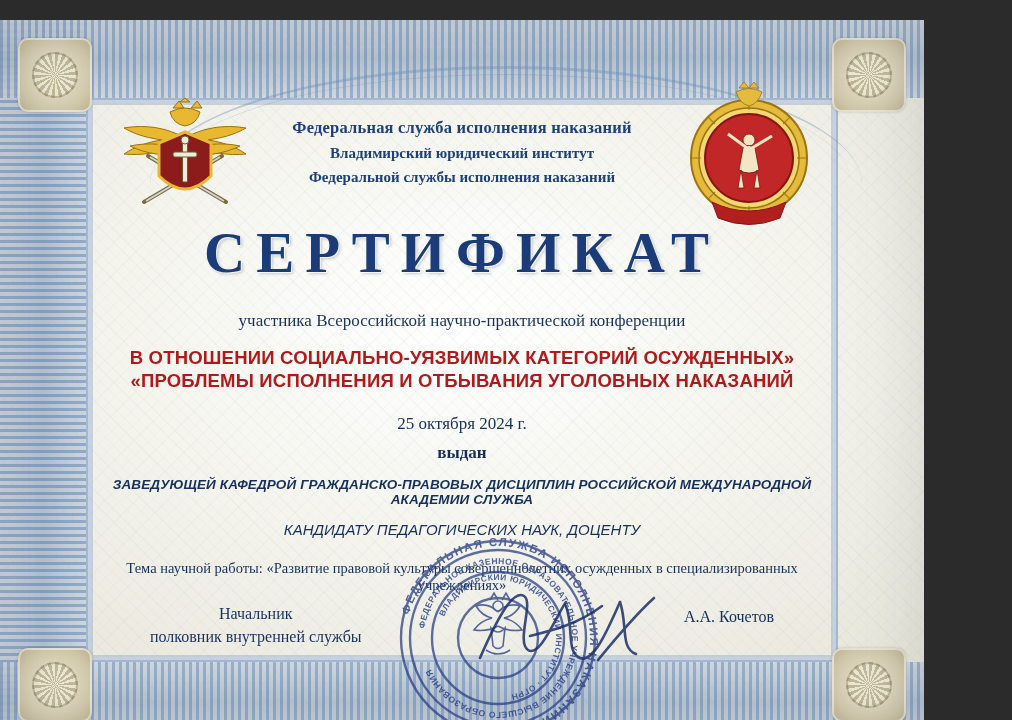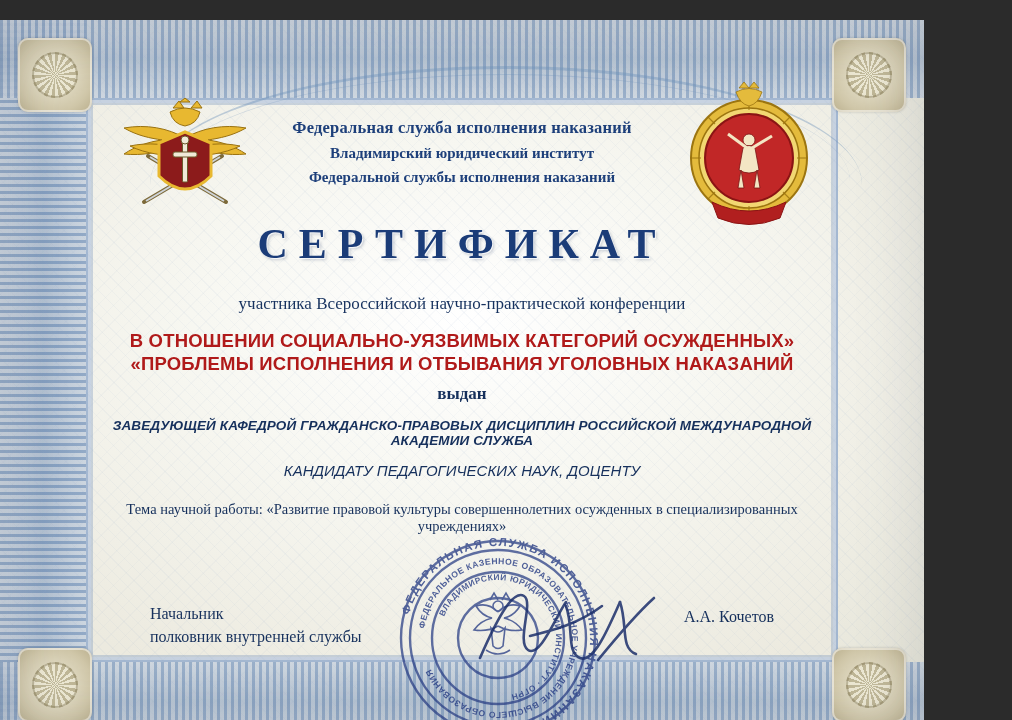--- a/index.html
+++ b/index.html
@@ -126,21 +126,21 @@
     font-weight: bold;
     font-size: 15px;
     color: #1d3f7a;
     margin-top: 7px;
   }
 
   .title {
     margin-top: 34px;
     font-family: "Liberation Serif", serif;
     font-weight: bold;
-    font-size: 42px;
+    font-size: 57px;
     letter-spacing: 11px;
     color: #1b3c78;
     text-shadow: 1px 1px 0 rgba(255,255,255,0.75), 2px 2px 3px rgba(40,60,100,0.25);
     text-align: center;
   }
 
   .subtitle {
     margin-top: 26px;
     font-size: 17px;
     color: #17325f;
@@ -202,21 +202,21 @@
 
   
   .sign-row {
     position: absolute;
     left: 150px; right: 150px; bottom: 92px;
     display: flex;
     justify-content: space-between;
     align-items: flex-start;
   }
   .sign-left {
-    text-align: left;
+    text-align: center;
     font-size: 16px;
     color: #16305c;
     line-height: 1.45;
   }
   .sign-right {
     font-size: 16px;
     color: #16305c;
     padding-top: 6px;
   }
 
@@ -346,20 +346,21 @@
 
     <div class="title">СЕРТИФИКАТ</div>
 
     <div class="subtitle">участника Всероссийской научно-практической конференции</div>
 
     <div class="conf-name">
       <div>В ОТНОШЕНИИ СОЦИАЛЬНО-УЯЗВИМЫХ КАТЕГОРИЙ ОСУЖДЕННЫХ»</div>
       <div>«ПРОБЛЕМЫ ИСПОЛНЕНИЯ И ОТБЫВАНИЯ УГОЛОВНЫХ НАКАЗАНИЙ</div>
     </div>
 
+    <div class="date">25 октября 2024 г.</div>
     <div class="issued">выдан</div>
     <div class="position">ЗАВЕДУЮЩЕЙ КАФЕДРОЙ ГРАЖДАНСКО-ПРАВОВЫХ ДИСЦИПЛИН РОССИЙСКОЙ МЕЖДУНАРОДНОЙ АКАДЕМИИ СЛУЖБА</div>
     <div class="degree">КАНДИДАТУ ПЕДАГОГИЧЕСКИХ НАУК, ДОЦЕНТУ</div>
     <div class="topic">Тема научной работы: «Развитие правовой культуры совершеннолетних осужденных в специализированных учреждениях»</div>
   </div>
 
   <div class="sign-row">
     <div class="sign-left">
       <div>Начальник</div>
       <div>полковник внутренней службы</div>

